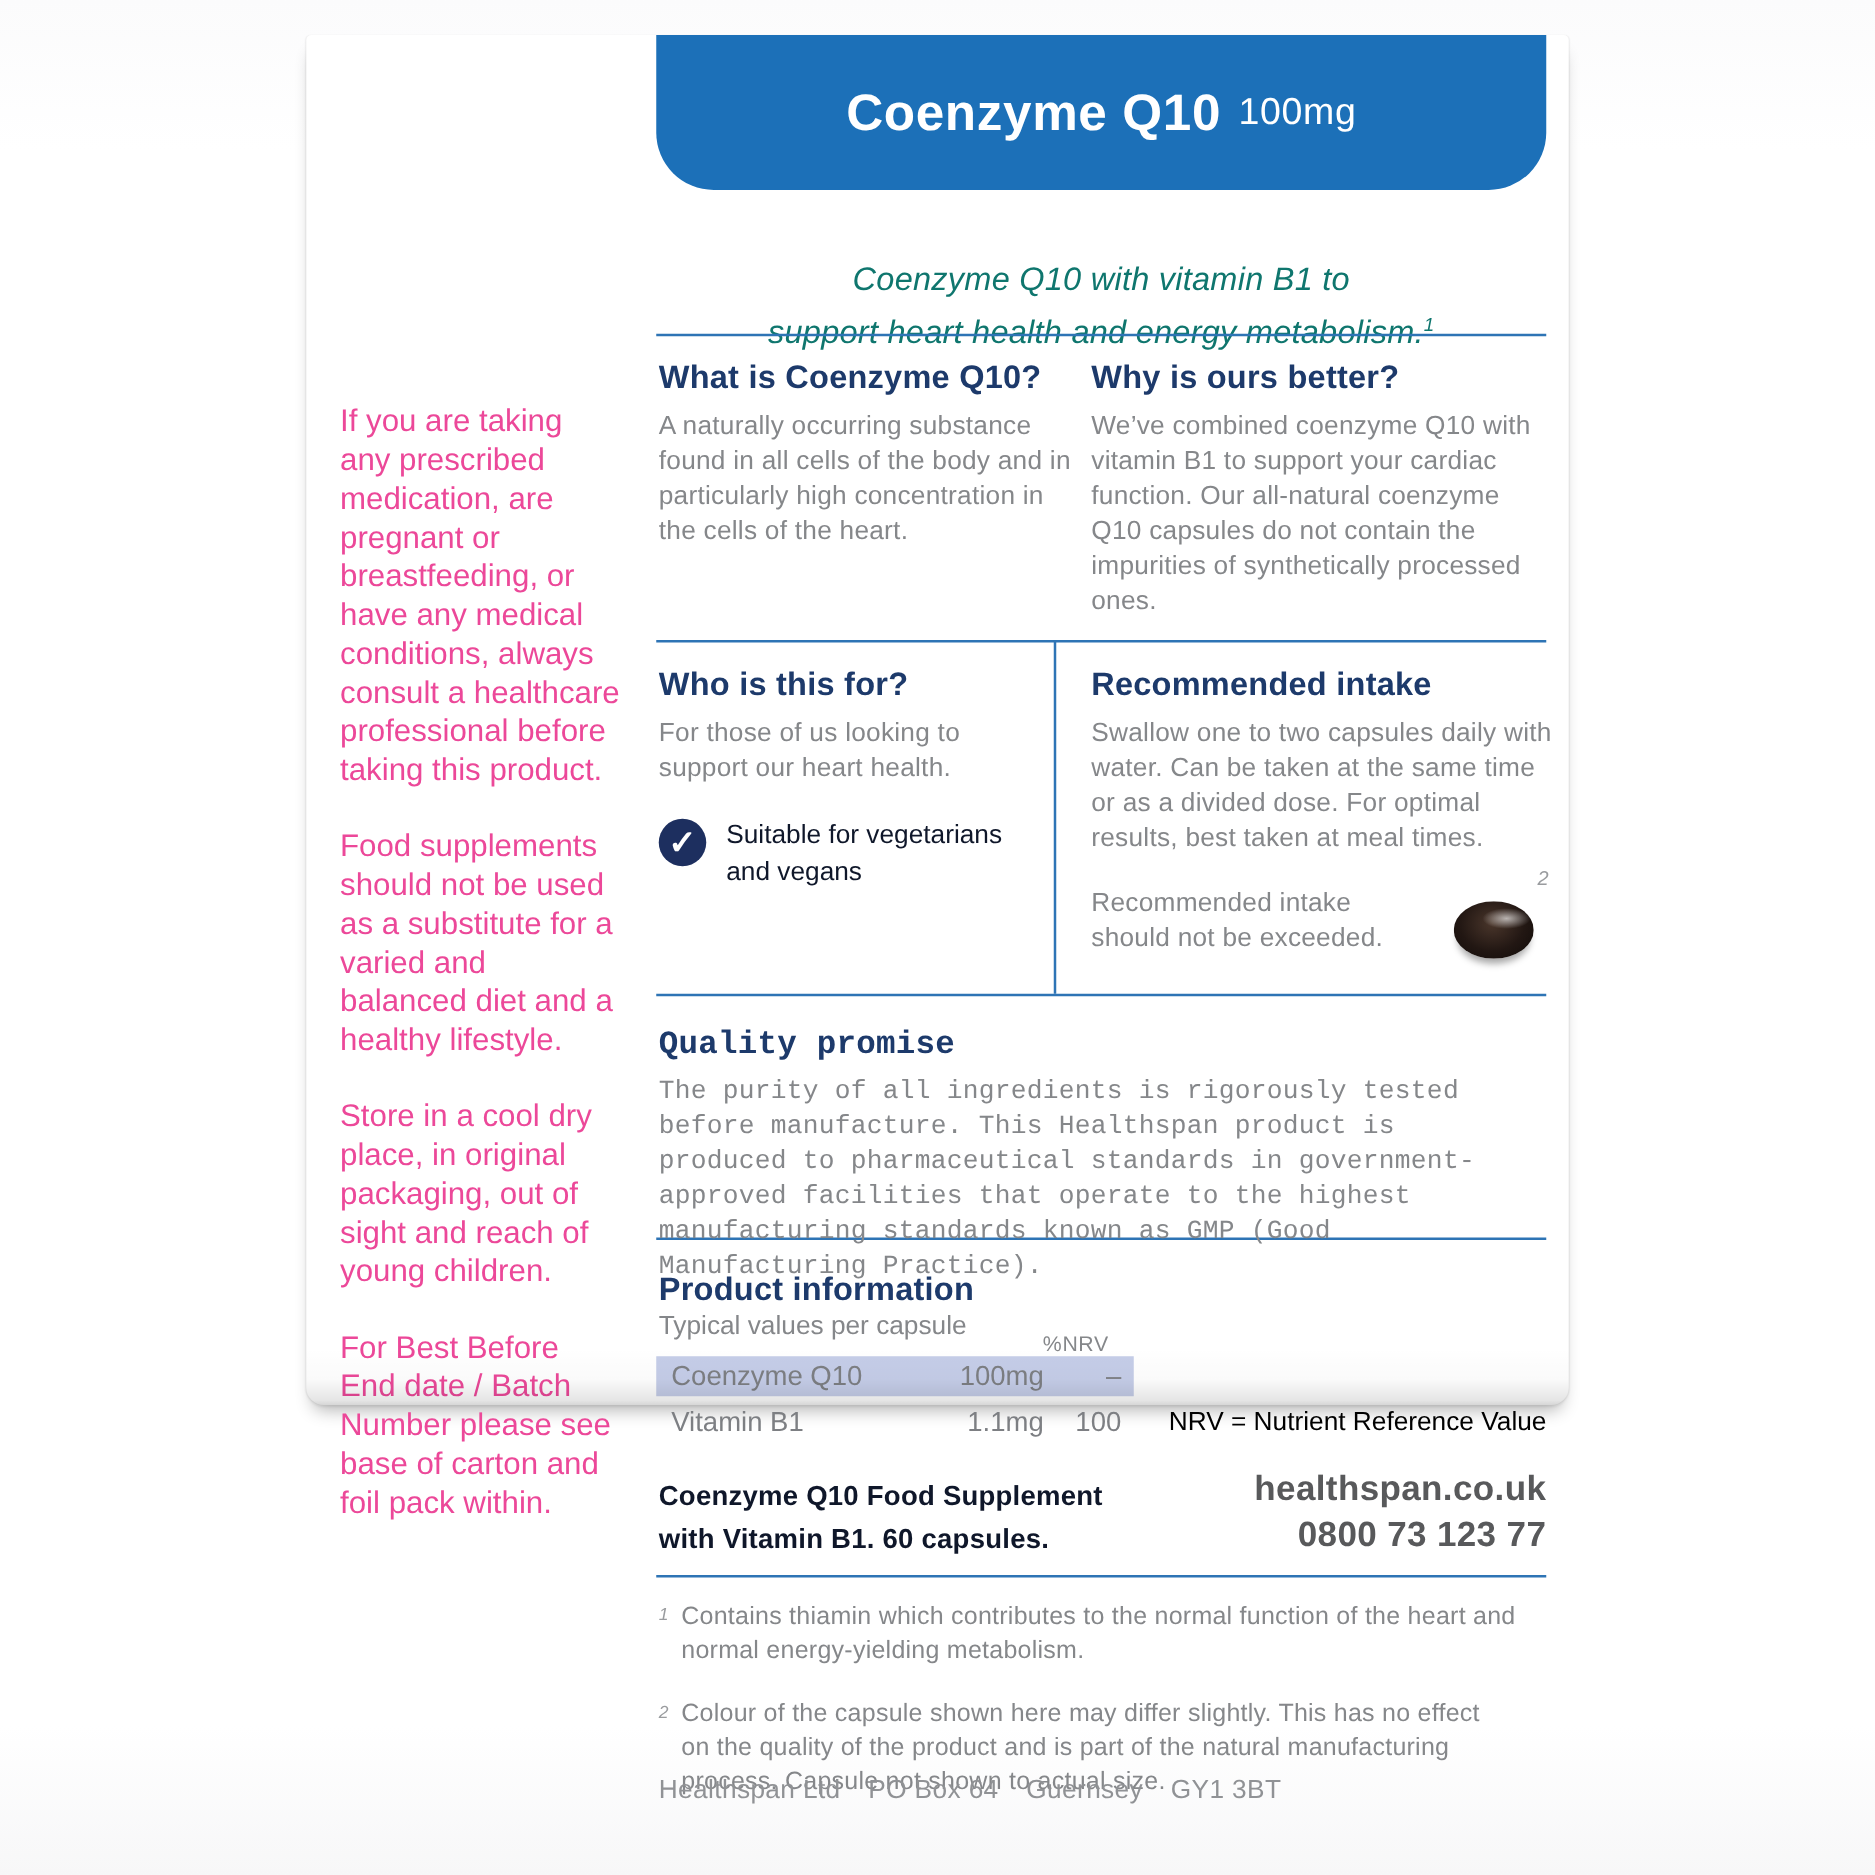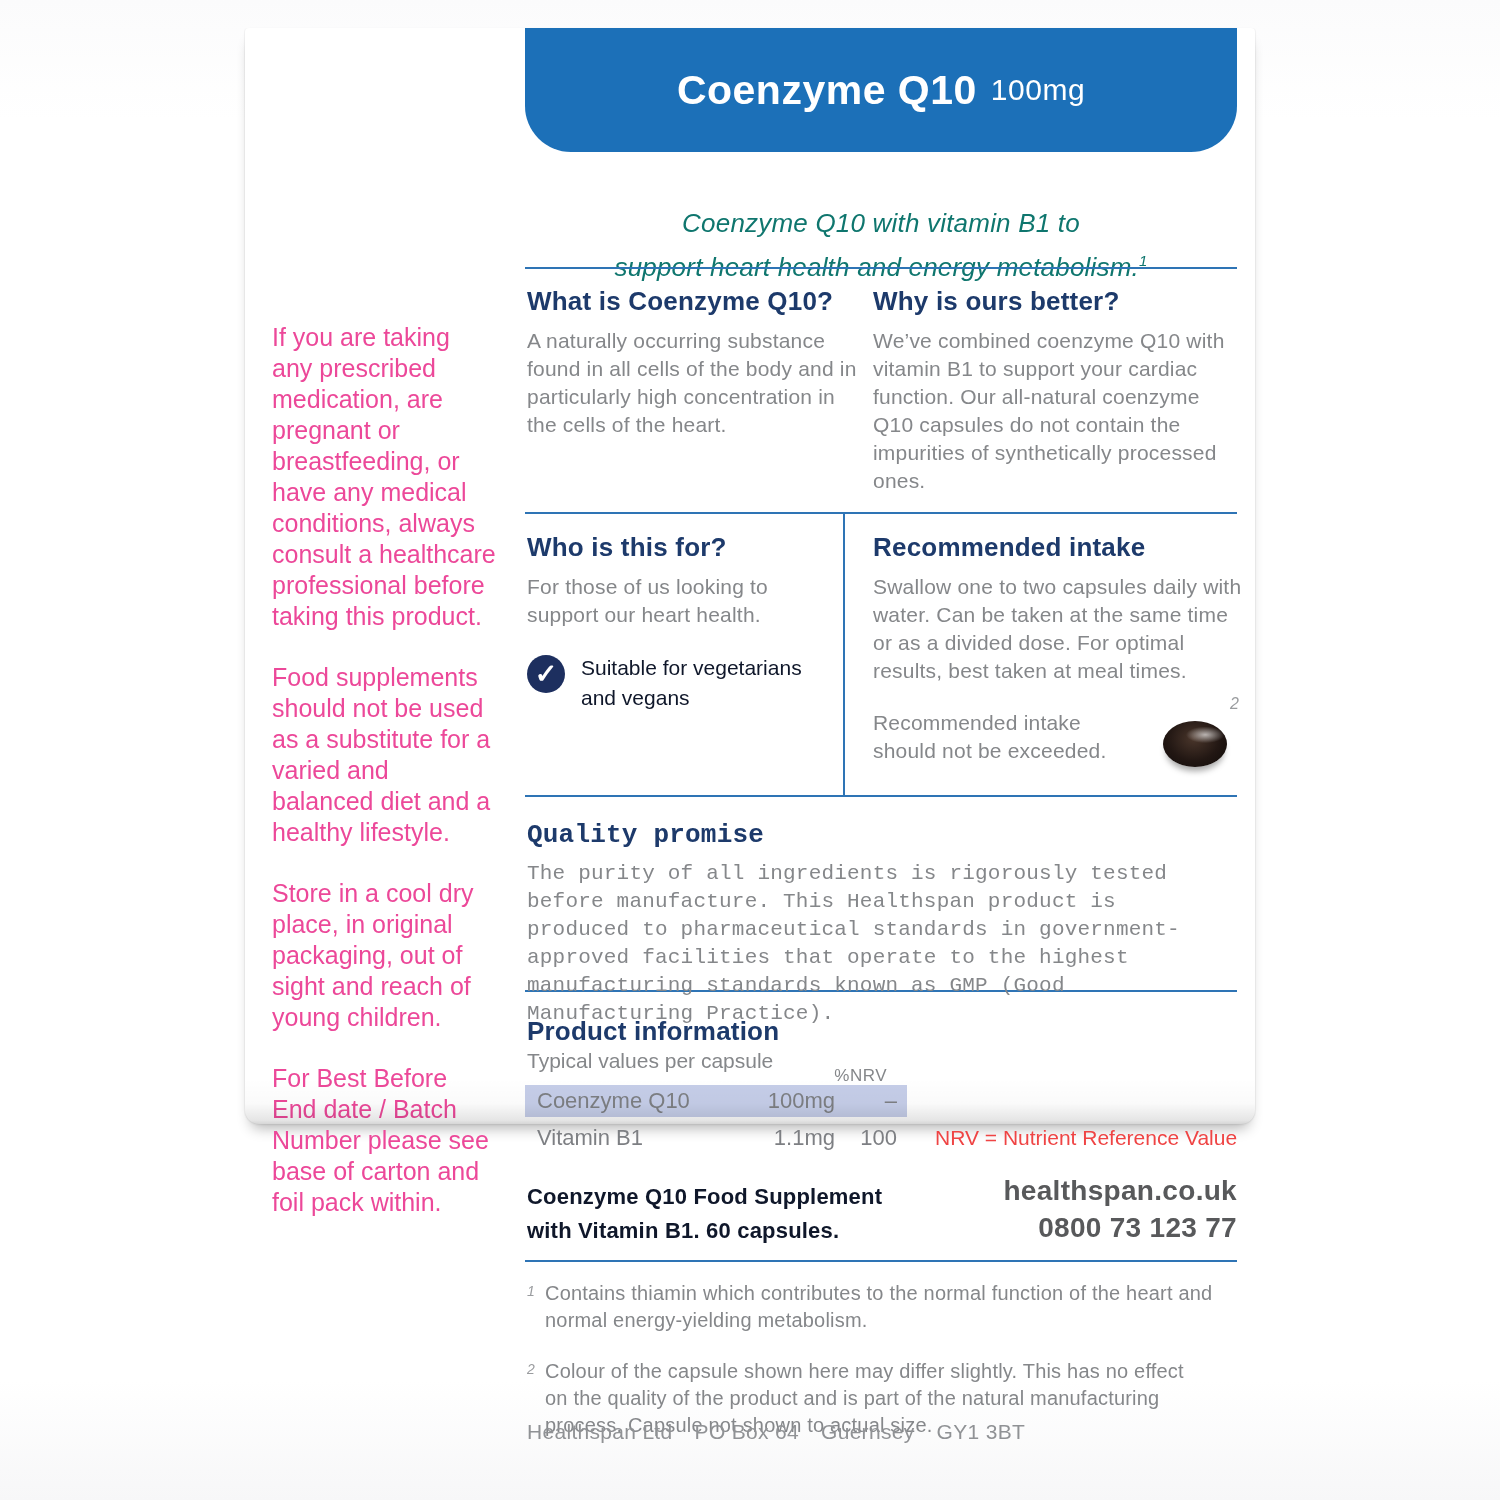--- a/index.html
+++ b/index.html
@@ -96,21 +96,21 @@
     position: absolute; left: 280px; width: 382px; height: 32px;
     display: grid; grid-template-columns: 1fr 110px 62px;
     align-items: center; font-size: 22px; color: #7d7f83;
     padding: 0 10px 0 12px;
   }
   .nutri-row .amt, .nutri-row .nrv { text-align: right; }
   .row-1 { top: 1057px; background: #c5cde8; }
   .row-2 { top: 1094px; }
   .nrv-note {
     position: absolute; left: 690px; top: 1098px;
-    font-size: 21px; color: #ef4444;
+    font-size: 21px; color: #000000;
   }
   .supplement {
     position: absolute; left: 282px; top: 1152px;
     font-size: 22px; font-weight: bold; color: #0f172a; line-height: 34px;
     letter-spacing: 0.2px;
   }
   .contact {
     position: absolute; right: 18px; top: 1144px; width: 400px;
     text-align: right; font-weight: bold; color: #58595b;
     font-size: 28px; line-height: 37px; letter-spacing: 0.3px;

